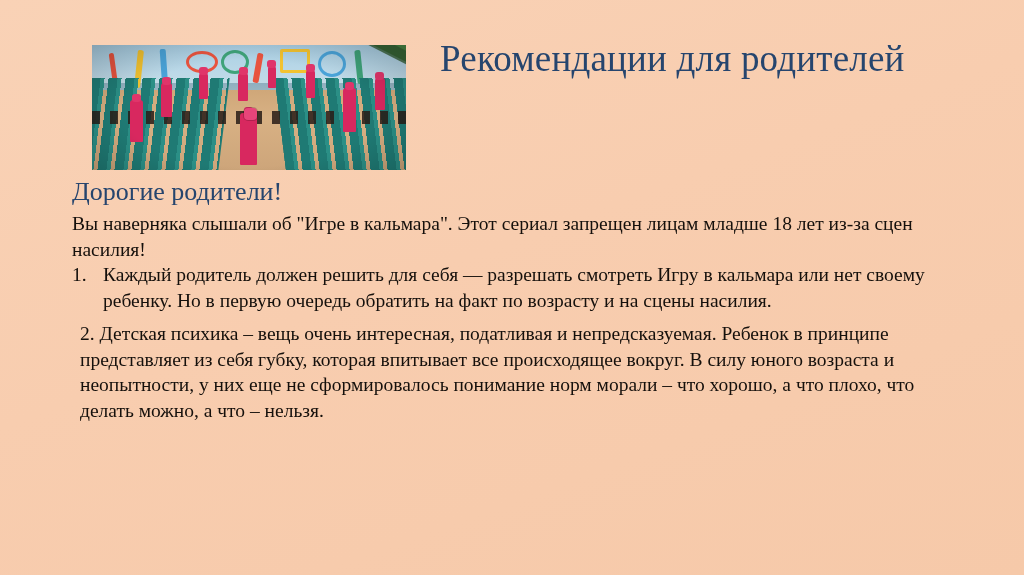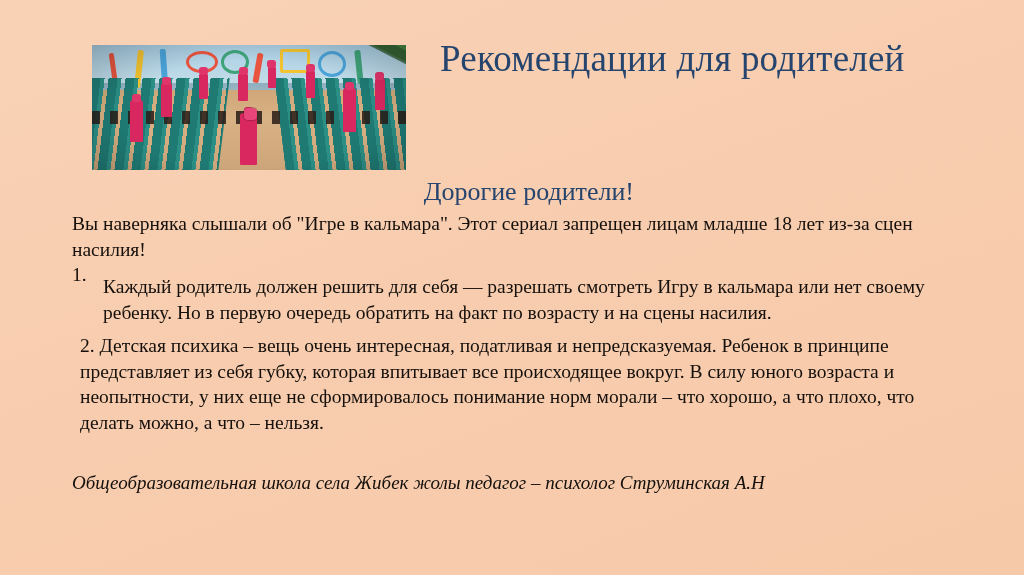--- a/index.html
+++ b/index.html
@@ -194,21 +194,21 @@
     position: absolute;
     left: 72px;
     top: 176px;
     width: 882px;
     color: #15100c;
     font-size: 19.5px;
     line-height: 25.5px;
   }
 
   .subtitle {
-    text-align: right;
+    text-align: left;
     color: #26456e;
     font-size: 26px;
     line-height: 32px;
     margin: 0 0 3px 0;
     padding-right: 320px;
     font-family: Liberation Serif, serif;
   }
 
   .para {
     margin: 0;
@@ -220,21 +220,20 @@
     align-items: flex-start;
     column-gap: 11px;
     margin: 0;
   }
   .list-marker {
     flex: 0 0 auto;
     width: 20px;
   }
   .list-text {
     flex: 1 1 auto;
-    margin-top: 12px;
   }
 
   .para-indent {
     margin: 8px;
   }
 
   .signature {
     margin: 0;
     padding-top: 27px;
     font-style: italic;
@@ -291,15 +290,14 @@
     <p class="para">Вы наверняка слышали об "Игре в кальмара". Этот сериал запрещен лицам младше 18 лет из-за сцен насилия!</p>
 
     <div class="list-item">
       <span class="list-marker">1.</span>
       <span class="list-text">Каждый родитель должен решить для себя — разрешать смотреть Игру в кальмара или нет своему ребенку. Но в первую очередь обратить на факт по возрасту и на сцены насилия.</span>
     </div>
 
     <p class="para-indent">2. Детская психика – вещь очень интересная, податливая и непредсказуемая. Ребенок в принципе представляет из себя губку, которая впитывает все происходящее вокруг. В силу юного возраста и неопытности, у них еще не сформировалось понимание норм морали – что хорошо, а что плохо, что делать можно, а что – нельзя.</p>
 
 
-    <p class="signature">Общеобразовательная школа села Жибек жолы педагог – психолог Струминская А.Н</p>
   </div>
 </div>
 
 </body></html>

